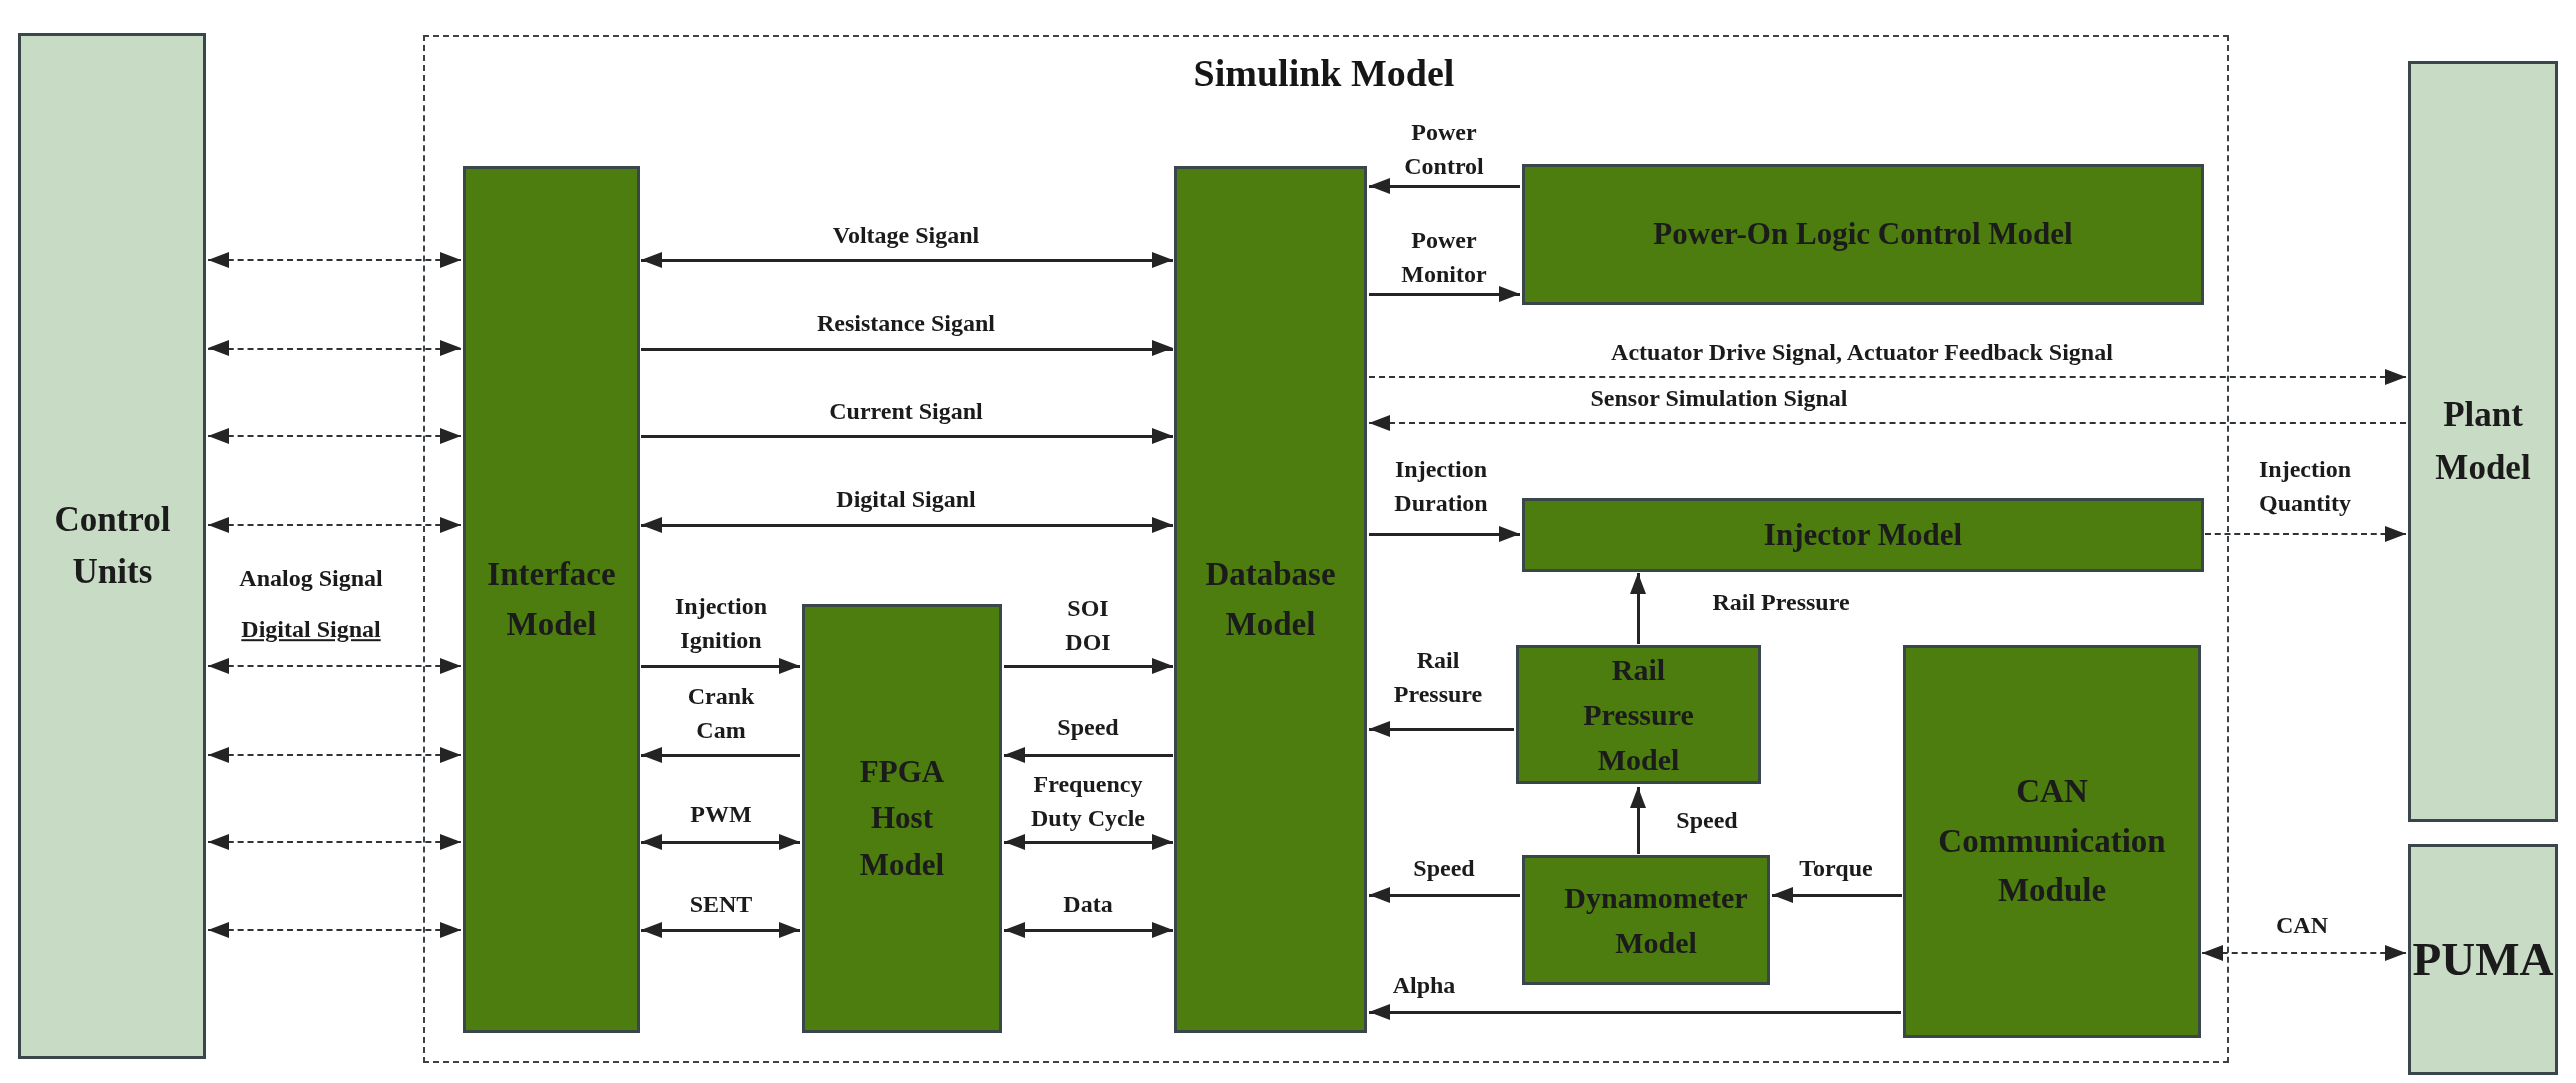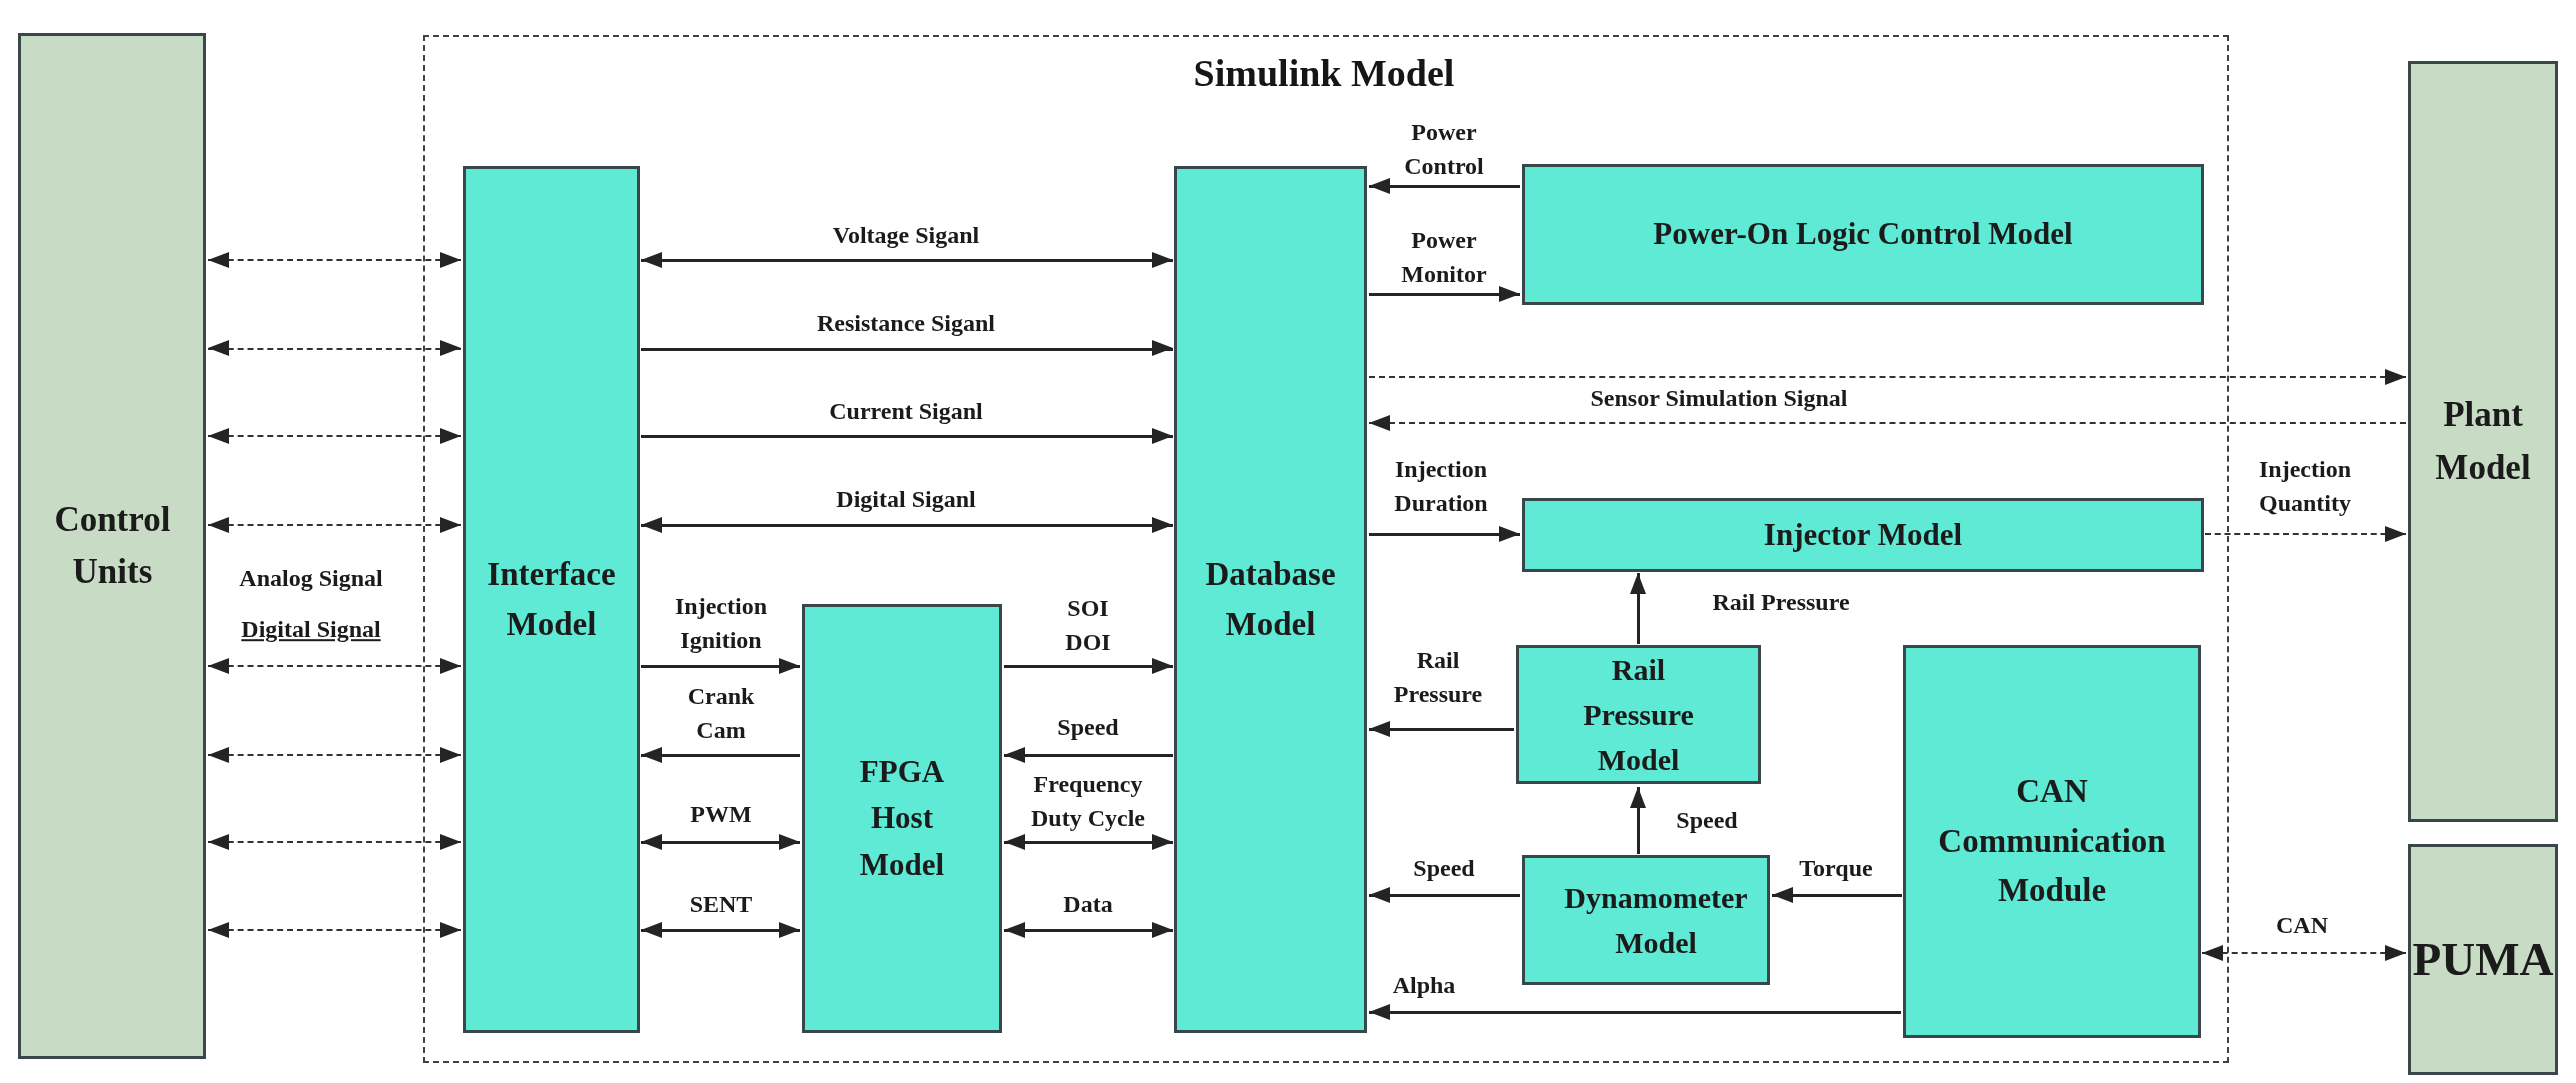--- a/index.html
+++ b/index.html
@@ -5,21 +5,21 @@
   html,body{margin:0;padding:0;background:#ffffff;}
   body{width:2576px;height:1084px;position:relative;overflow:hidden;
        font-family:"Liberation Serif","DejaVu Serif",serif;}
   #canvas{position:absolute;left:0;top:0;width:2508px;height:1084px;}
   .boundary{position:absolute;border:2.8px dashed #3c4346;}
   .title{position:absolute;transform:translate(-50%,0);font-size:38px;font-weight:700;
          color:#161616;white-space:nowrap;}
   .box{position:absolute;border:3.5px solid #39464a;display:flex;align-items:center;
        justify-content:center;box-sizing:border-box;}
   .box.green{background:#c8dbc5;}
-  .box.ivory{background:#5eead4;}
+  .box.ivory{background:#4d7c0f;}
   .box-label{font-weight:700;color:#1b1b1b;text-align:center;white-space:pre-line;
              line-height:1.5;}
   .lbl{position:absolute;transform:translate(-50%,-50%);font-weight:700;color:#1b1b1b;
        text-align:center;white-space:pre-line;line-height:1.4;font-size:24px;}
   .hline{position:absolute;height:0;}
   .hline.solid{border-top:3.5px solid #242424;}
   .hline.dash{border-top:2.8px dashed #2e3437;}
   .vline{position:absolute;width:0;border-left:3.5px solid #242424;}
   .head{position:absolute;width:0;height:0;}
   .head.right{border-top:8.5px solid transparent;border-bottom:8.5px solid transparent;
@@ -175,20 +175,21 @@
     <div class="lbl" style="left: 1088px; top: 626px;">SOI
 DOI</div>
     <div class="lbl" style="left: 1088px; top: 728px;">Speed</div>
     <div class="lbl" style="left: 1088px; top: 802px;">Frequency
 Duty Cycle</div>
     <div class="lbl" style="left: 1088px; top: 905px;">Data</div>
     <div class="lbl" style="left: 1444px; top: 150px;">Power
 Control</div>
     <div class="lbl" style="left: 1444px; top: 258px;">Power
 Monitor</div>
+    <div class="lbl" style="left: 1862px; top: 353px;">Actuator Drive Signal, Actuator Feedback Signal</div>
     <div class="lbl" style="left: 1719px; top: 399px;">Sensor Simulation Signal</div>
     <div class="lbl" style="left: 1441px; top: 487px;">Injection
 Duration</div>
     <div class="lbl" style="left: 2305px; top: 487px;">Injection
 Quantity</div>
     <div class="lbl" style="left: 1781px; top: 603px;">Rail Pressure</div>
     <div class="lbl" style="left: 1438px; top: 678px;">Rail
 Pressure</div>
     <div class="lbl" style="left: 1707px; top: 821px;">Speed</div>
     <div class="lbl" style="left: 1444px; top: 869px;">Speed</div>

